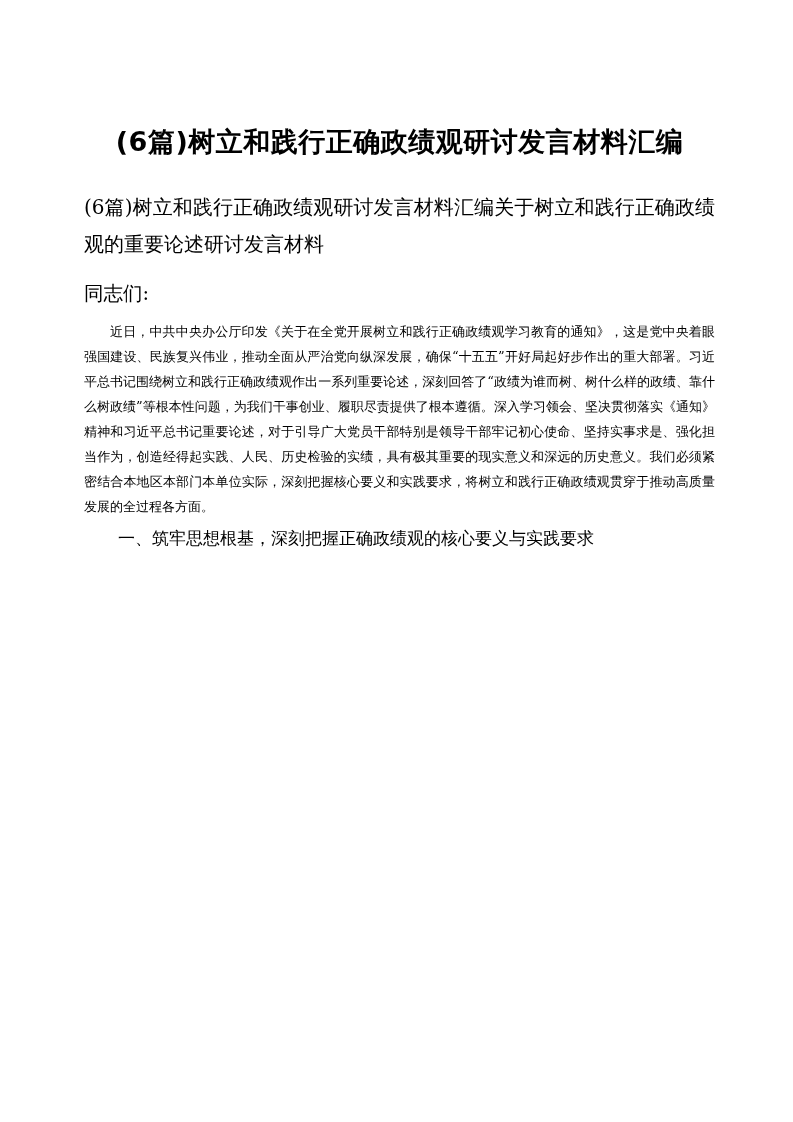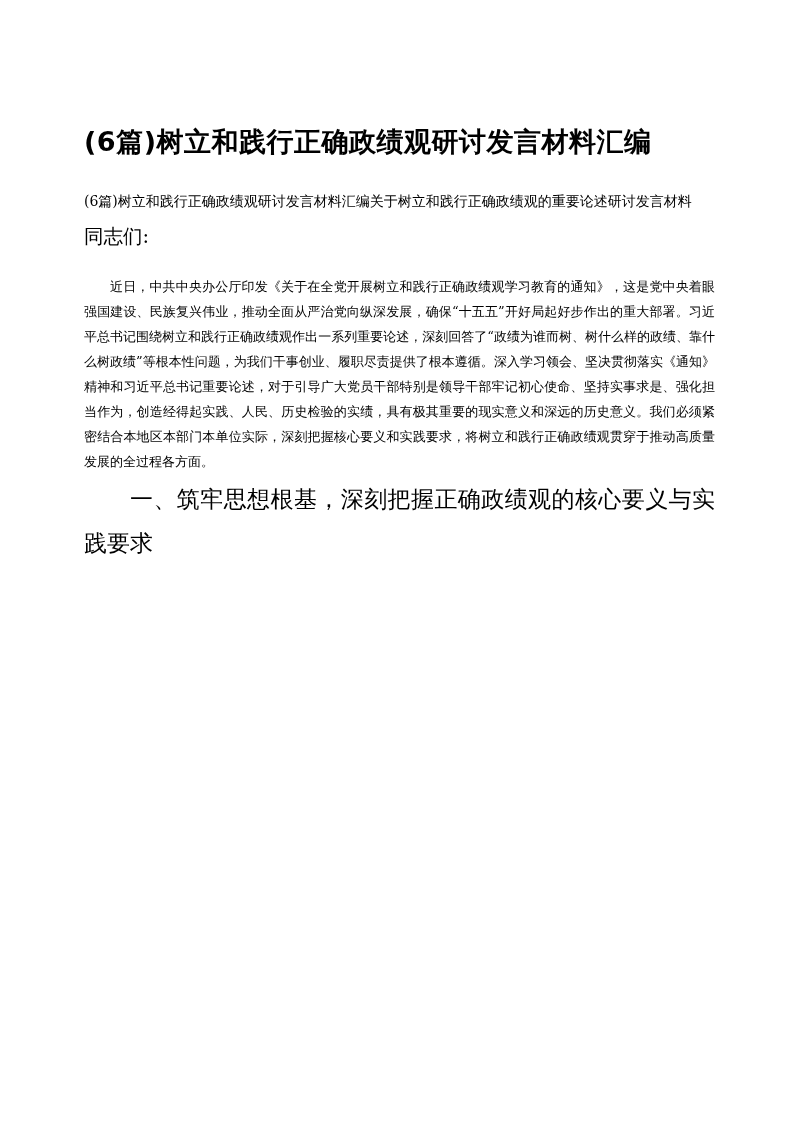--- a/index.html
+++ b/index.html
@@ -21,45 +21,45 @@
     box-sizing: border-box;
     padding: 122px 78px 60px 84px;
     background: #ffffff;
   }
   .doc-title {
     font-size: 27px;
     font-weight: bold;
     line-height: 1.45;
     letter-spacing: 0.5px;
     margin: 0 0 28px 0;
-    text-align: left;
+    text-align: center;
     font-family: "DejaVu Sans", "Liberation Sans", sans-serif;
   }
   .lead {
-    font-size: 14px;
+    font-size: 20px;
     line-height: 1.85;
-    margin: 0 0 4px 0;
+    margin: 0 0 13px 0;
     text-align: justify;
     text-justify: inter-ideograph;
   }
   .lead-2 {
     font-size: 19.5px;
     line-height: 1.85;
-    margin: 0 0 20px 0;
+    margin: 0 0 8px 0;
   }
   .para {
     font-size: 13px;
     line-height: 1.92;
     margin: 0 0 2px 0;
     text-indent: 2em;
     text-align: justify;
     text-justify: inter-ideograph;
   }
   .section-head {
-    font-size: 23px;
+    font-size: 17px;
     line-height: 1.92;
     margin: 0;
     text-indent: 2em;
     text-align: justify;
     text-justify: inter-ideograph;
   }
 </style>
 </head>
 <body>
 

